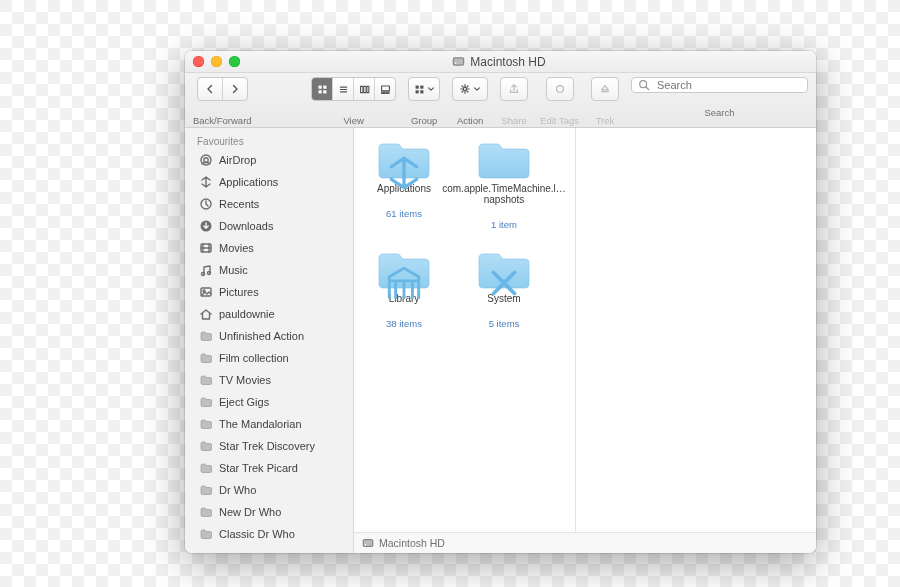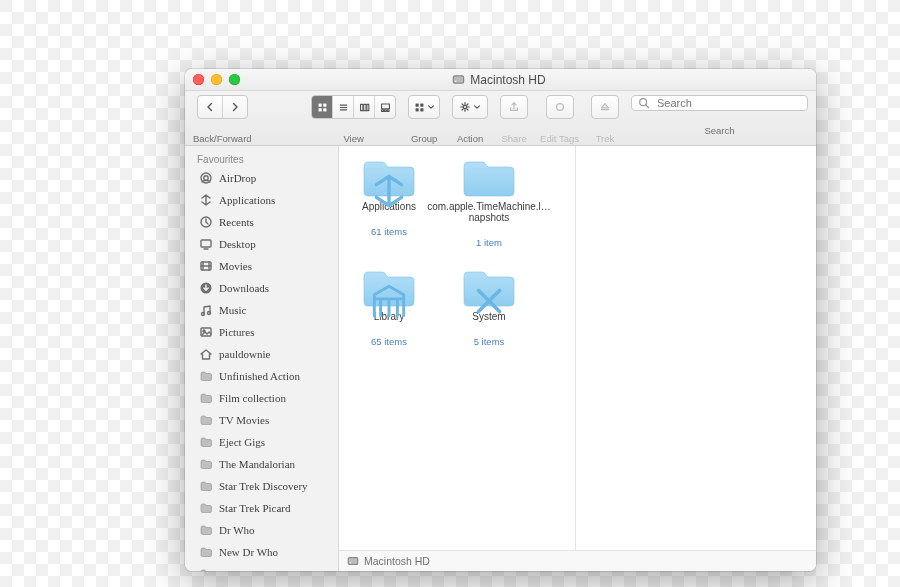--- a/index.html
+++ b/index.html
@@ -10,21 +10,21 @@
     background:
       repeating-conic-gradient(#fff 0% 25%, #f0f0f0 0% 50%)
       0 0 / 24px 24px;
     font-family: -apple-system, "Helvetica Neue", Arial, sans-serif;
     font-size: 11px;
     color: #333;
   }
   .window {
     position: absolute;
     left: 185px;
-    top: 69px;
+    top: 51px;
     width: 631px;
     height: 502px;
     background: #fff;
     border-radius: 7px;
     box-shadow: 0 10px 40px rgba(0,0,0,0.35), 0 0 0 1px rgba(0,0,0,0.1);
     display: flex;
     flex-direction: column;
     overflow: hidden;
   }
   
@@ -126,37 +126,36 @@
 
   
   .body {
     flex:1; display:flex; min-height:0;
   }
   .sidebar {
     width:152px;
     background:#f2f2f3;
     border-right:1px solid #d9d9d9;
     overflow-y:auto;
-    padding:4px 1px 4px 0;
+    padding:4px 16px 4px 0;
     flex-shrink:0;
   }
   .side-header{
     font-size:10px;
     color:#8a8a8a;
     padding:4px 10px 2px 12px;
     font-weight:400;
   }
   .side-item{
     display:flex;align-items:center;gap:6px;
     padding:2px 8px 2px 14px;
     font-size:11px;
     color:#3f3f3f;
     height:18px;
     cursor:default;
-    font-family:Liberation Serif, serif;
   }
   .side-item svg, .side-item .si-icon { width:14px;height:14px;flex-shrink:0;color:#6f6f6f; }
 
   .content-wrap{
     flex:1;display:flex;flex-direction:column;min-width:0;
   }
   .columns {
     flex:1;display:flex; min-height:0;
   }
   .col1{
@@ -488,35 +487,29 @@
           <span>Applications</span>
         </div>
         <div class="side-item">
           <svg class="si-icon">
             <use href="#i-recents"></use>
           </svg>
           <span>Recents</span>
         </div>
         <div class="side-item">
           <svg class="si-icon">
-            <use href="#i-desktop"></use>
-          </svg>
-          <span>Desktop</span>
+            <use href="#i-downloads"></use>
+          </svg>
+          <span>Downloads</span>
         </div>
         <div class="side-item">
           <svg class="si-icon">
             <use href="#i-movies"></use>
           </svg>
           <span>Movies</span>
-        </div>
-        <div class="side-item">
-          <svg class="si-icon">
-            <use href="#i-downloads"></use>
-          </svg>
-          <span>Downloads</span>
         </div>
         <div class="side-item">
           <svg class="si-icon">
             <use href="#i-music"></use>
           </svg>
           <span>Music</span>
         </div>
         <div class="side-item">
           <svg class="si-icon">
             <use href="#i-pictures"></use>
@@ -623,21 +616,21 @@
                   <svg>
                     <use href="#folder-shape"></use>
                   </svg>
                   <div class="glyph">
                     <svg width="20" height="20">
                       <use href="#g-library"></use>
                     </svg>
                   </div>
                 </div>
                 <div class="fname">Library</div>
-                <div class="fcount">65 items</div>
+                <div class="fcount">38 items</div>
               </div>
               <div class="fitem">
                 <div class="folder">
                   <svg>
                     <use href="#folder-shape"></use>
                   </svg>
                   <div class="glyph">
                     <svg width="20" height="20">
                       <use href="#g-system"></use>
                     </svg>

